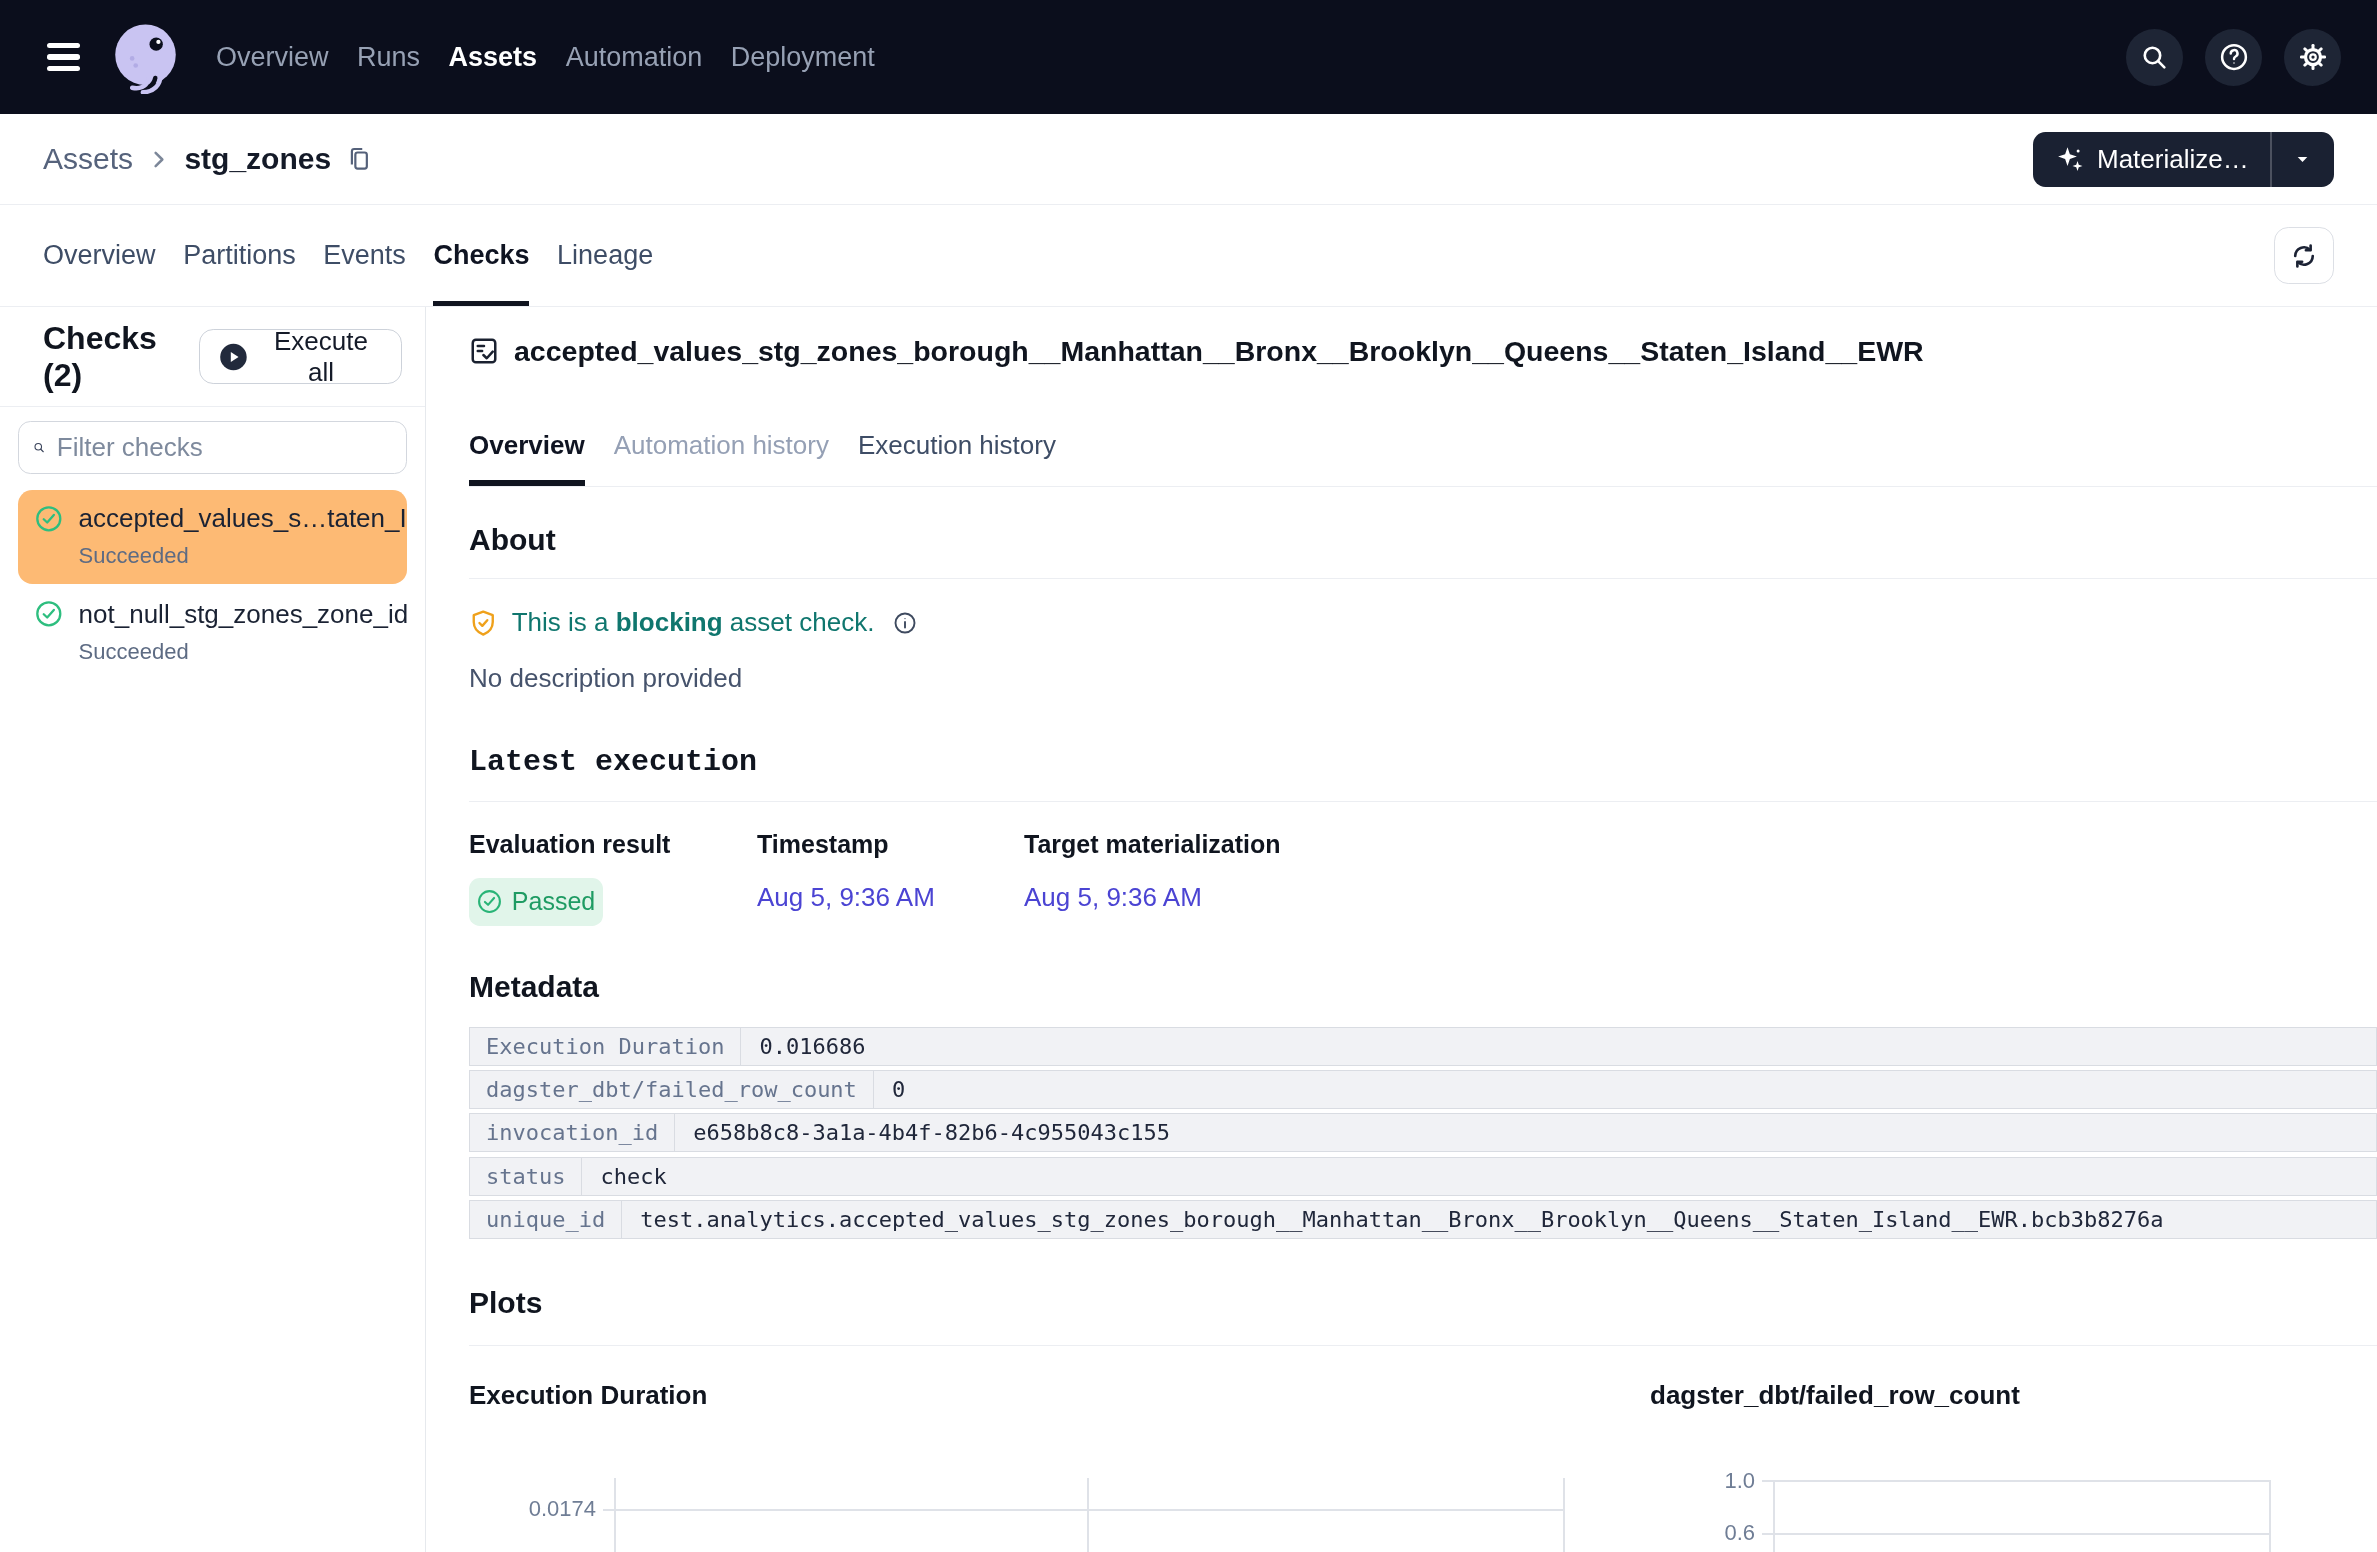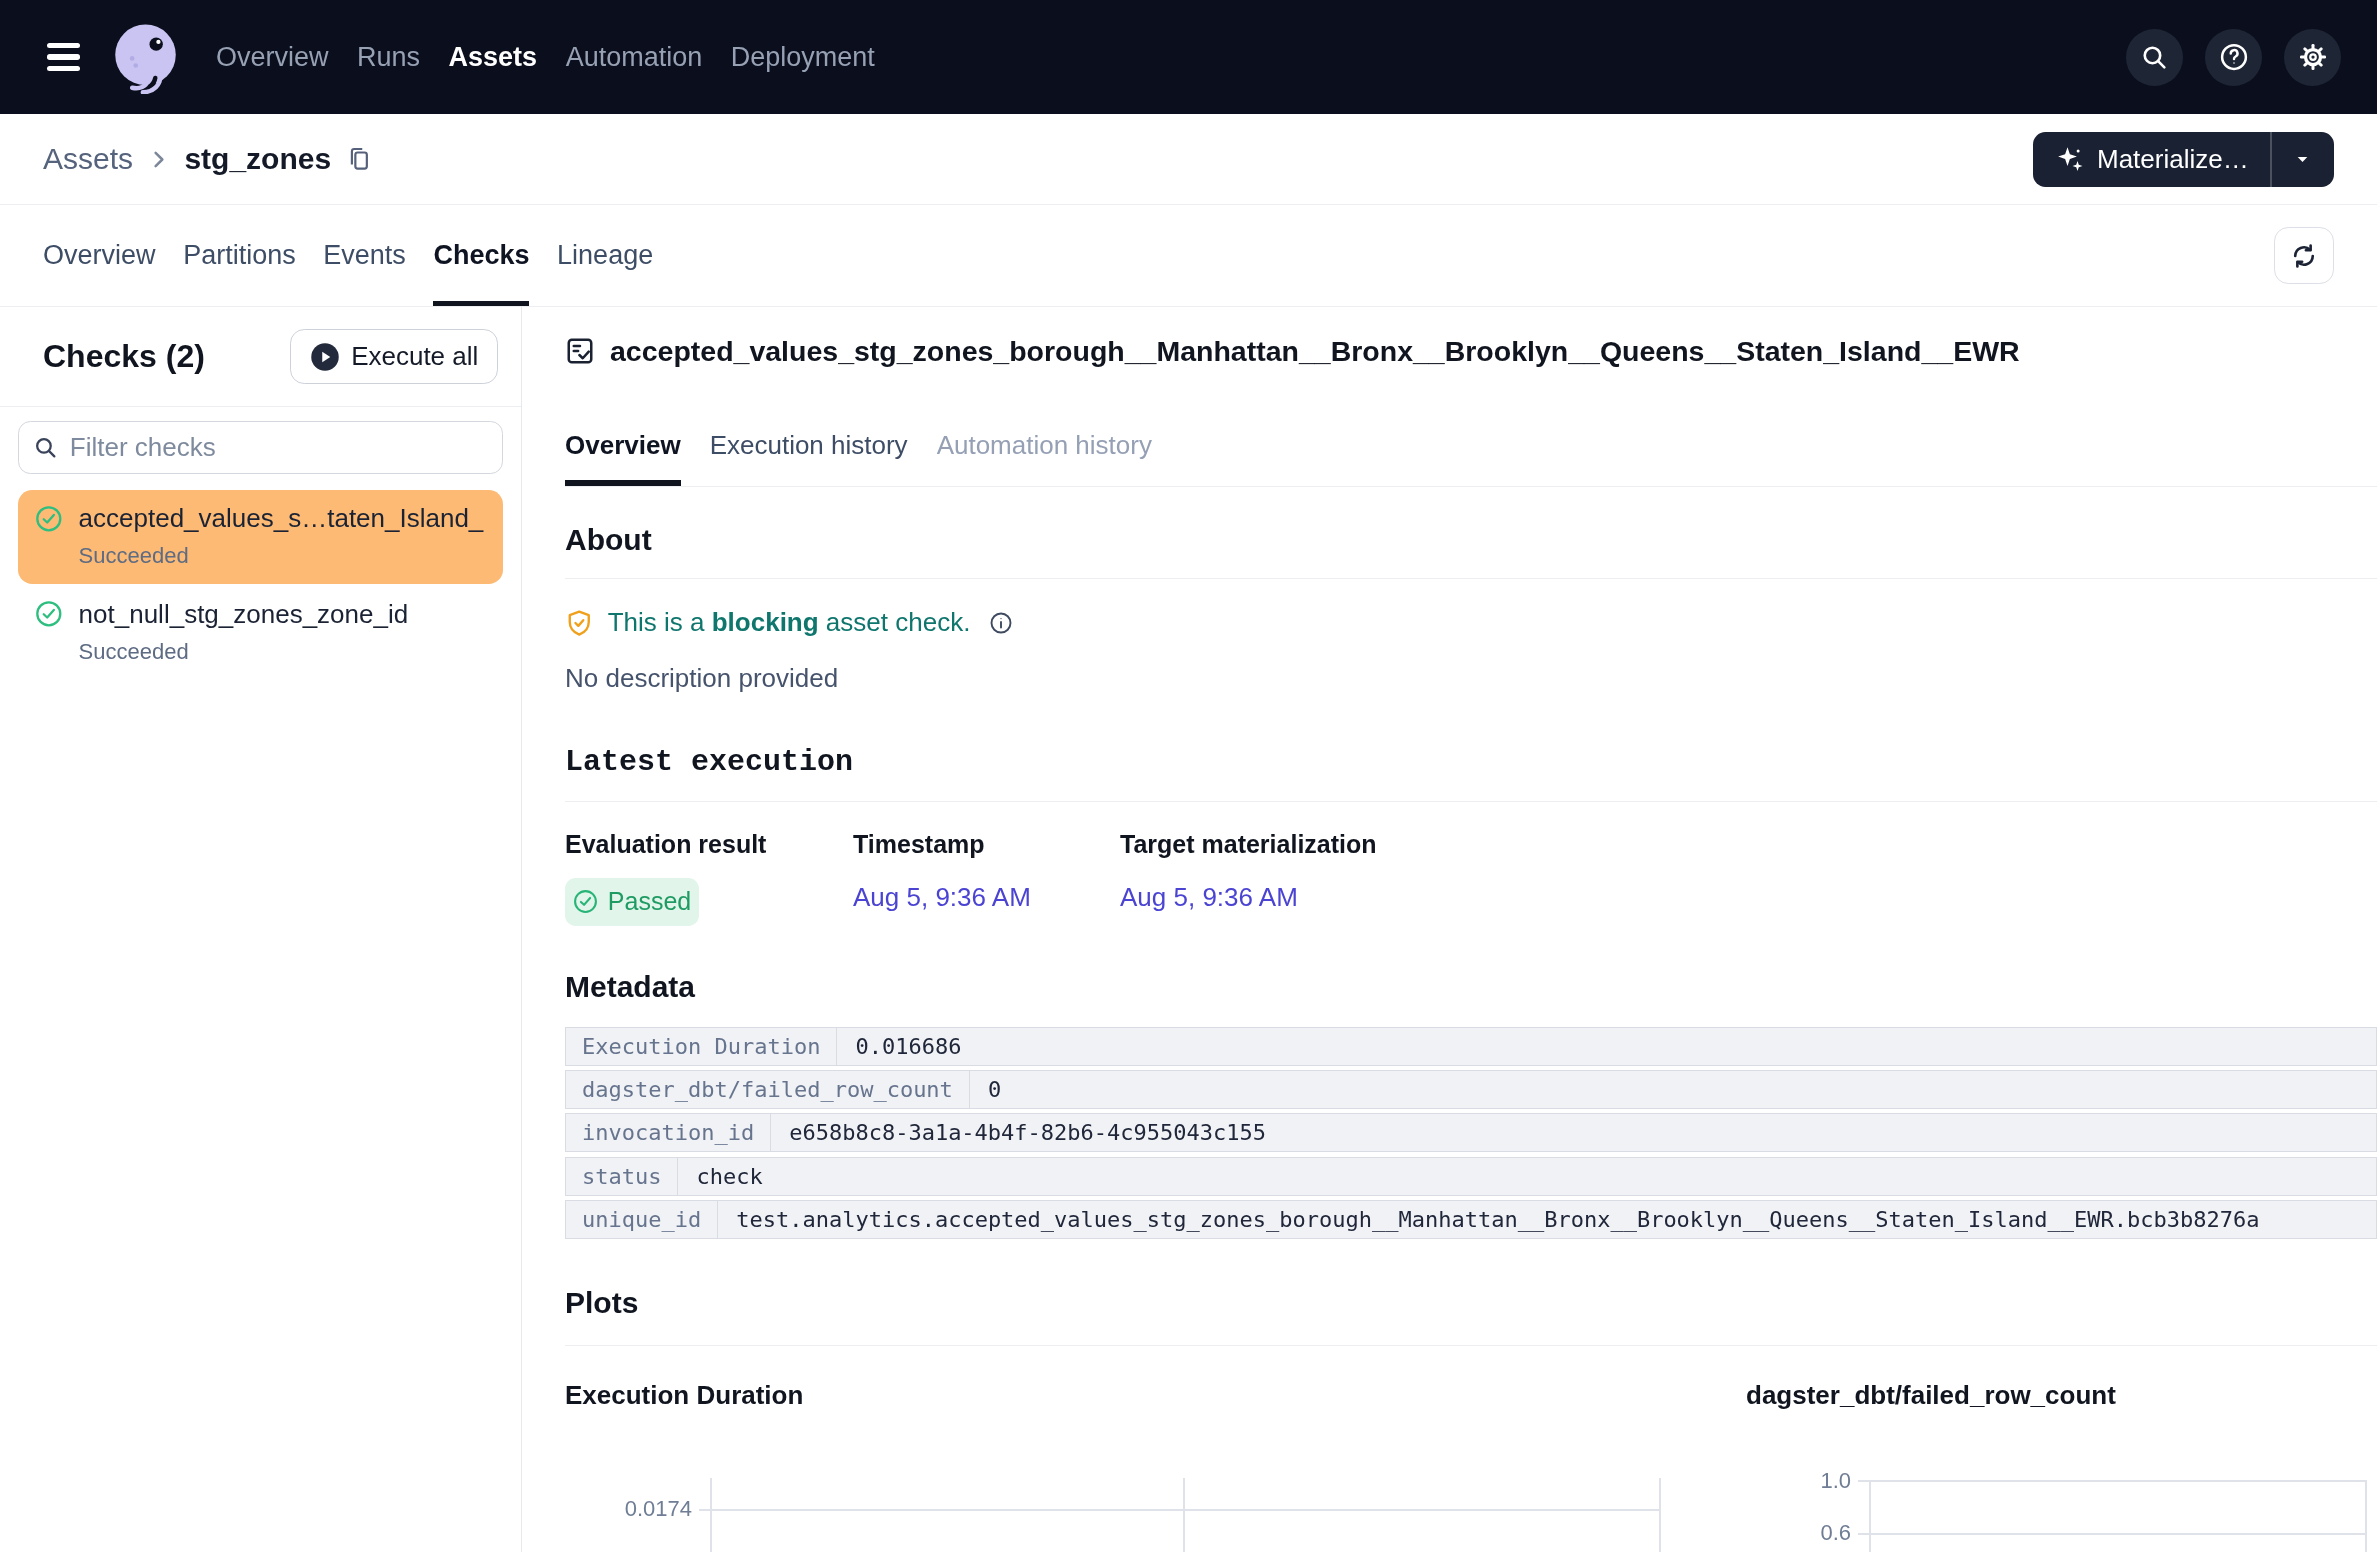--- a/index.html
+++ b/index.html
@@ -37,21 +37,21 @@
     color:#3E4D66; position:relative; cursor:pointer; }
   .tabs-row .tab.active { color:#0F1422; font-weight:600; }
   .tabs-row .tab.active::after { content:""; position:absolute; left:0; right:0; bottom:0; height:5.3px; background:#10141F; }
   .refresh-btn { margin-left:auto; align-self:center; width:60px; height:57px; border:1.8px solid #DCDFE5;
     border-radius:14.2px; display:flex; align-items:center; justify-content:center; cursor:pointer; background:#fff; }
 
   
   .body-row { display:flex; height:1246px; }
 
   
-  .sidebar { width:522px; flex:none; border-right:1.8px solid #E6E9ED; }
+  .sidebar { width:426px; flex:none; border-right:1.8px solid #E6E9ED; }
   .sb-header { height:100px; border-bottom:1.8px solid #ECEEF2; display:flex; align-items:center; padding:0 23px 0 43px; }
   .sb-title { font-size:32px; font-weight:700; color:#10151F; }
   .execute-btn { margin-left:auto; height:55px; border:1.8px solid #CDD2DA; border-radius:14.2px; background:#fff;
     display:flex; align-items:center; gap:11.6px; padding:0 18.7px; font-size:26px; color:#141A28; cursor:pointer; }
   .sb-body { padding:14.2px 18px 0 18px; }
   .filter-box { height:53px; border:1.8px solid #D3D7DE; border-radius:12.4px; display:flex; align-items:center;
     padding:0 14.2px; gap:11.6px; background:#fff; }
   .filter-box input { border:none; outline:none; flex:1; font-size:26px; color:#141A28;
     font-family:"Liberation Sans", sans-serif; background:transparent; }
   .filter-box input::placeholder { color:#7E8A9D; }
@@ -276,22 +276,22 @@
         <svg class="ch-icon" viewBox="0 0 24 24" fill="none" stroke="currentColor" stroke-width="2" stroke-linecap="round" stroke-linejoin="round">
           <rect x="3" y="3" width="18" height="18" rx="2.5"></rect>
           <path d="M7 8 h5 M7 12 h3.5"></path>
           <path d="M11.5 15.2 L14.2 17.8 L19 12.5"></path>
         </svg>
         <h1 class="check-title">accepted_values_stg_zones_borough__Manhattan__Bronx__Brooklyn__Queens__Staten_Island__EWR</h1>
       </div>
 
       <div class="main-tabs">
         <div class="tab active">Overview</div>
+        <div class="tab disabled">Automation history</div>
         <div class="tab">Execution history</div>
-        <div class="tab disabled">Automation history</div>
       </div>
 
       <h2 class="section-h about-h rule">About</h2>
       <div class="blocking-row">
         <svg class="shield" viewBox="0 0 24 24" fill="none" stroke="#EFA11B" stroke-width="2" stroke-linecap="round" stroke-linejoin="round">
           <path d="M12 2.2 L20 5.2 V11 C20 16.2 16.6 19.8 12 21.6 C7.4 19.8 4 16.2 4 11 V5.2 Z"></path>
           <path d="M8.8 11.8 L11.2 14.2 L15.4 9.4"></path>
         </svg>
         <span><span>This is a </span><b>blocking</b><span> asset check.</span></span>
         <svg class="info-ic" viewBox="0 0 24 24" fill="none" stroke="#3E4A5F" stroke-width="1.9" stroke-linecap="round">

